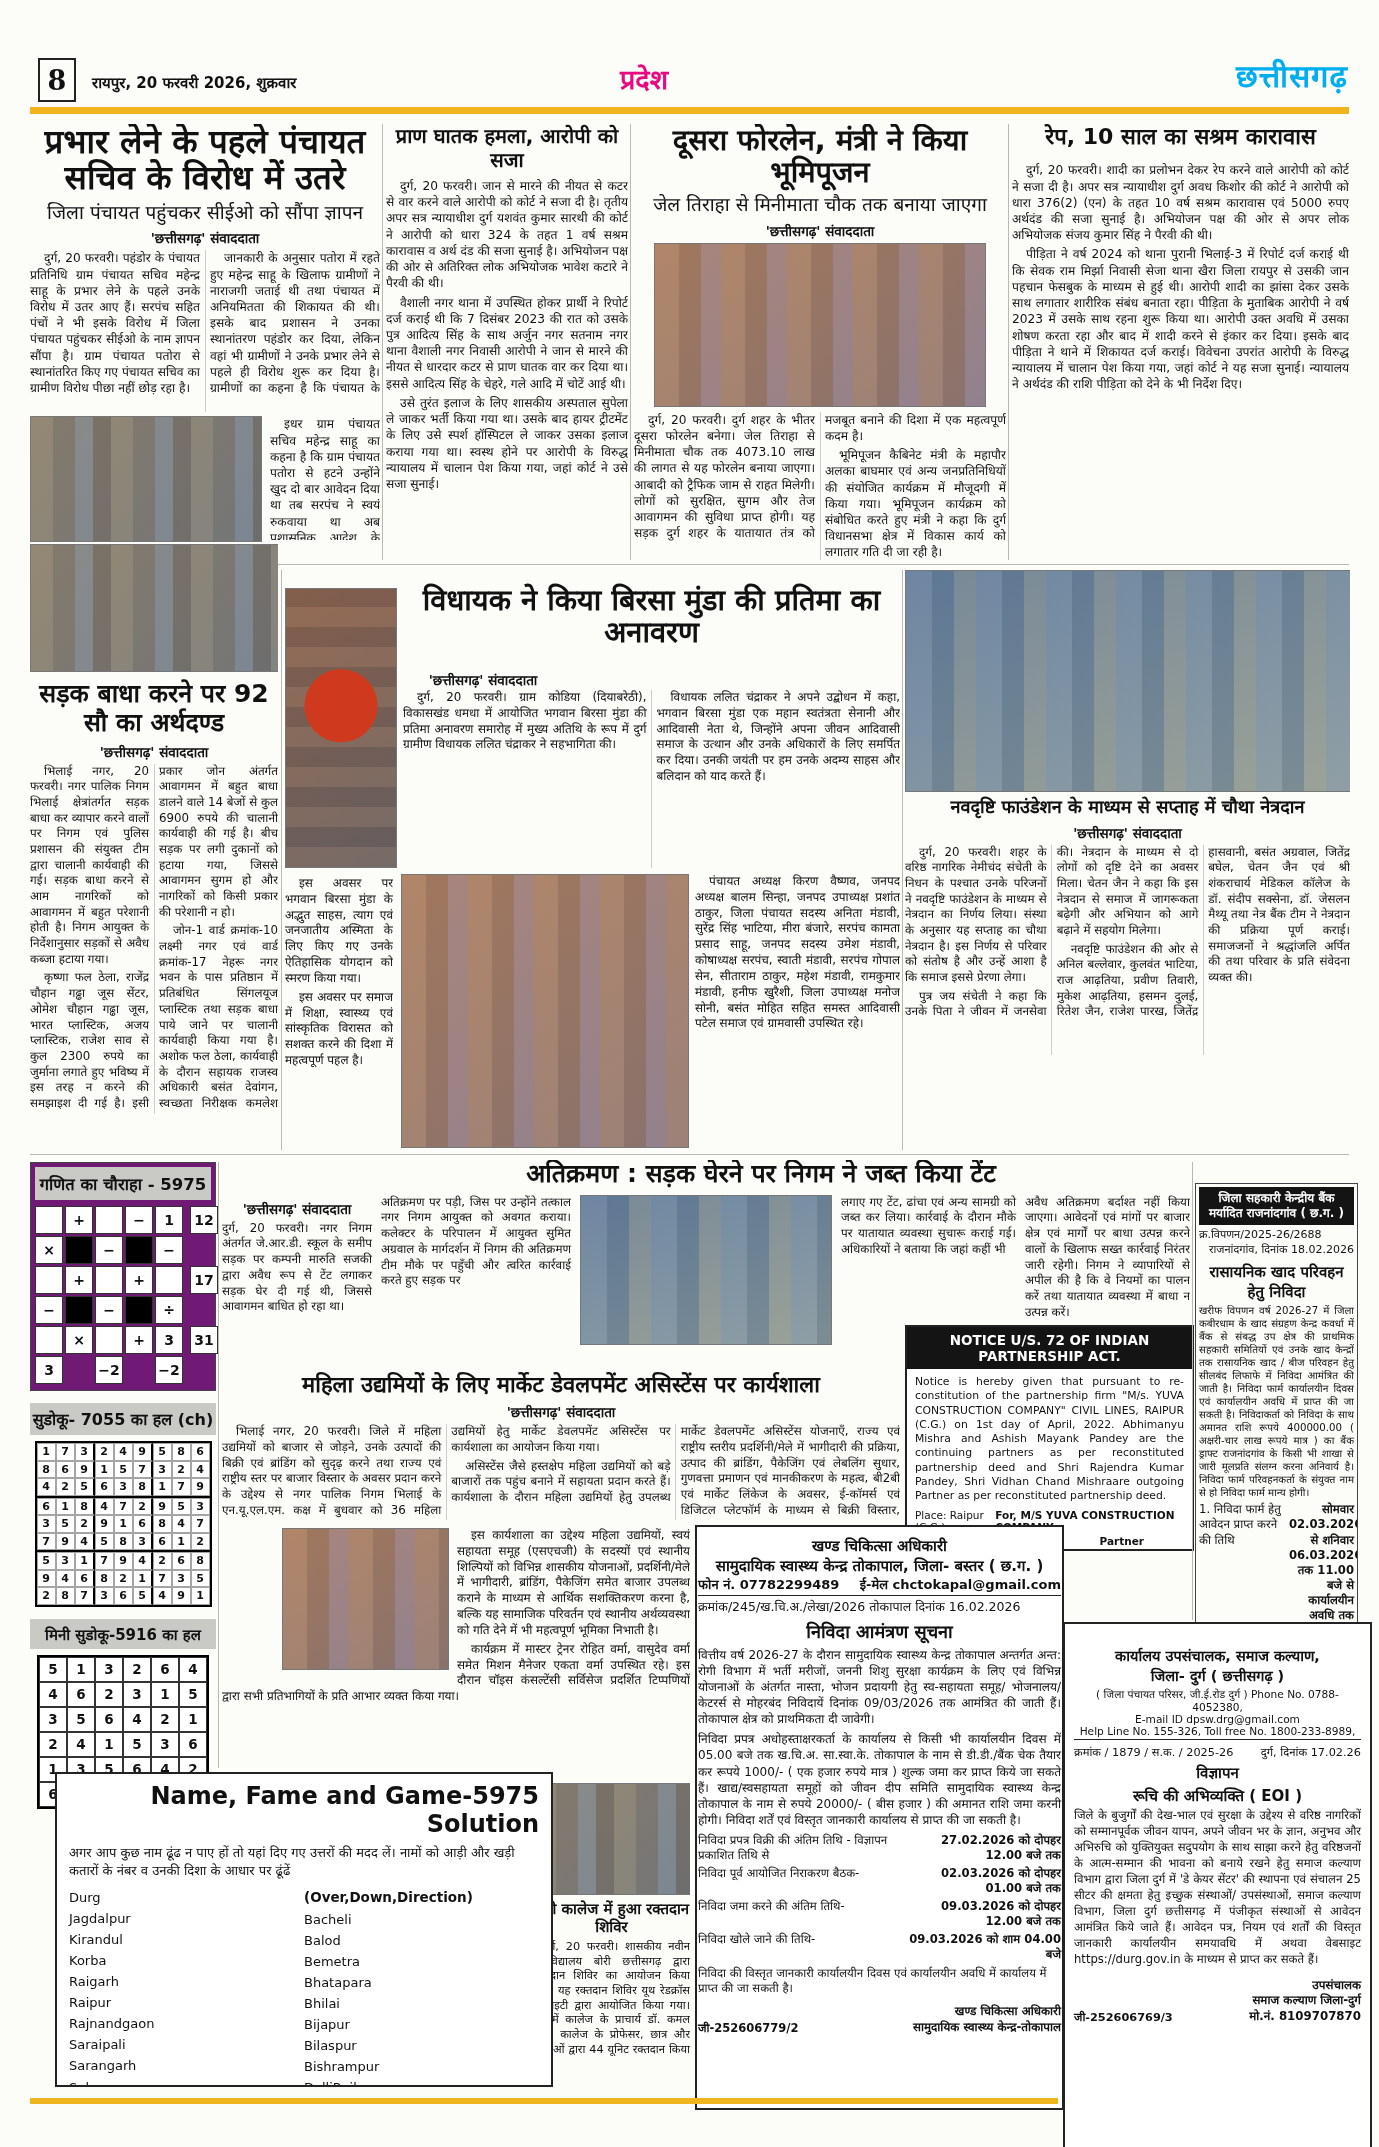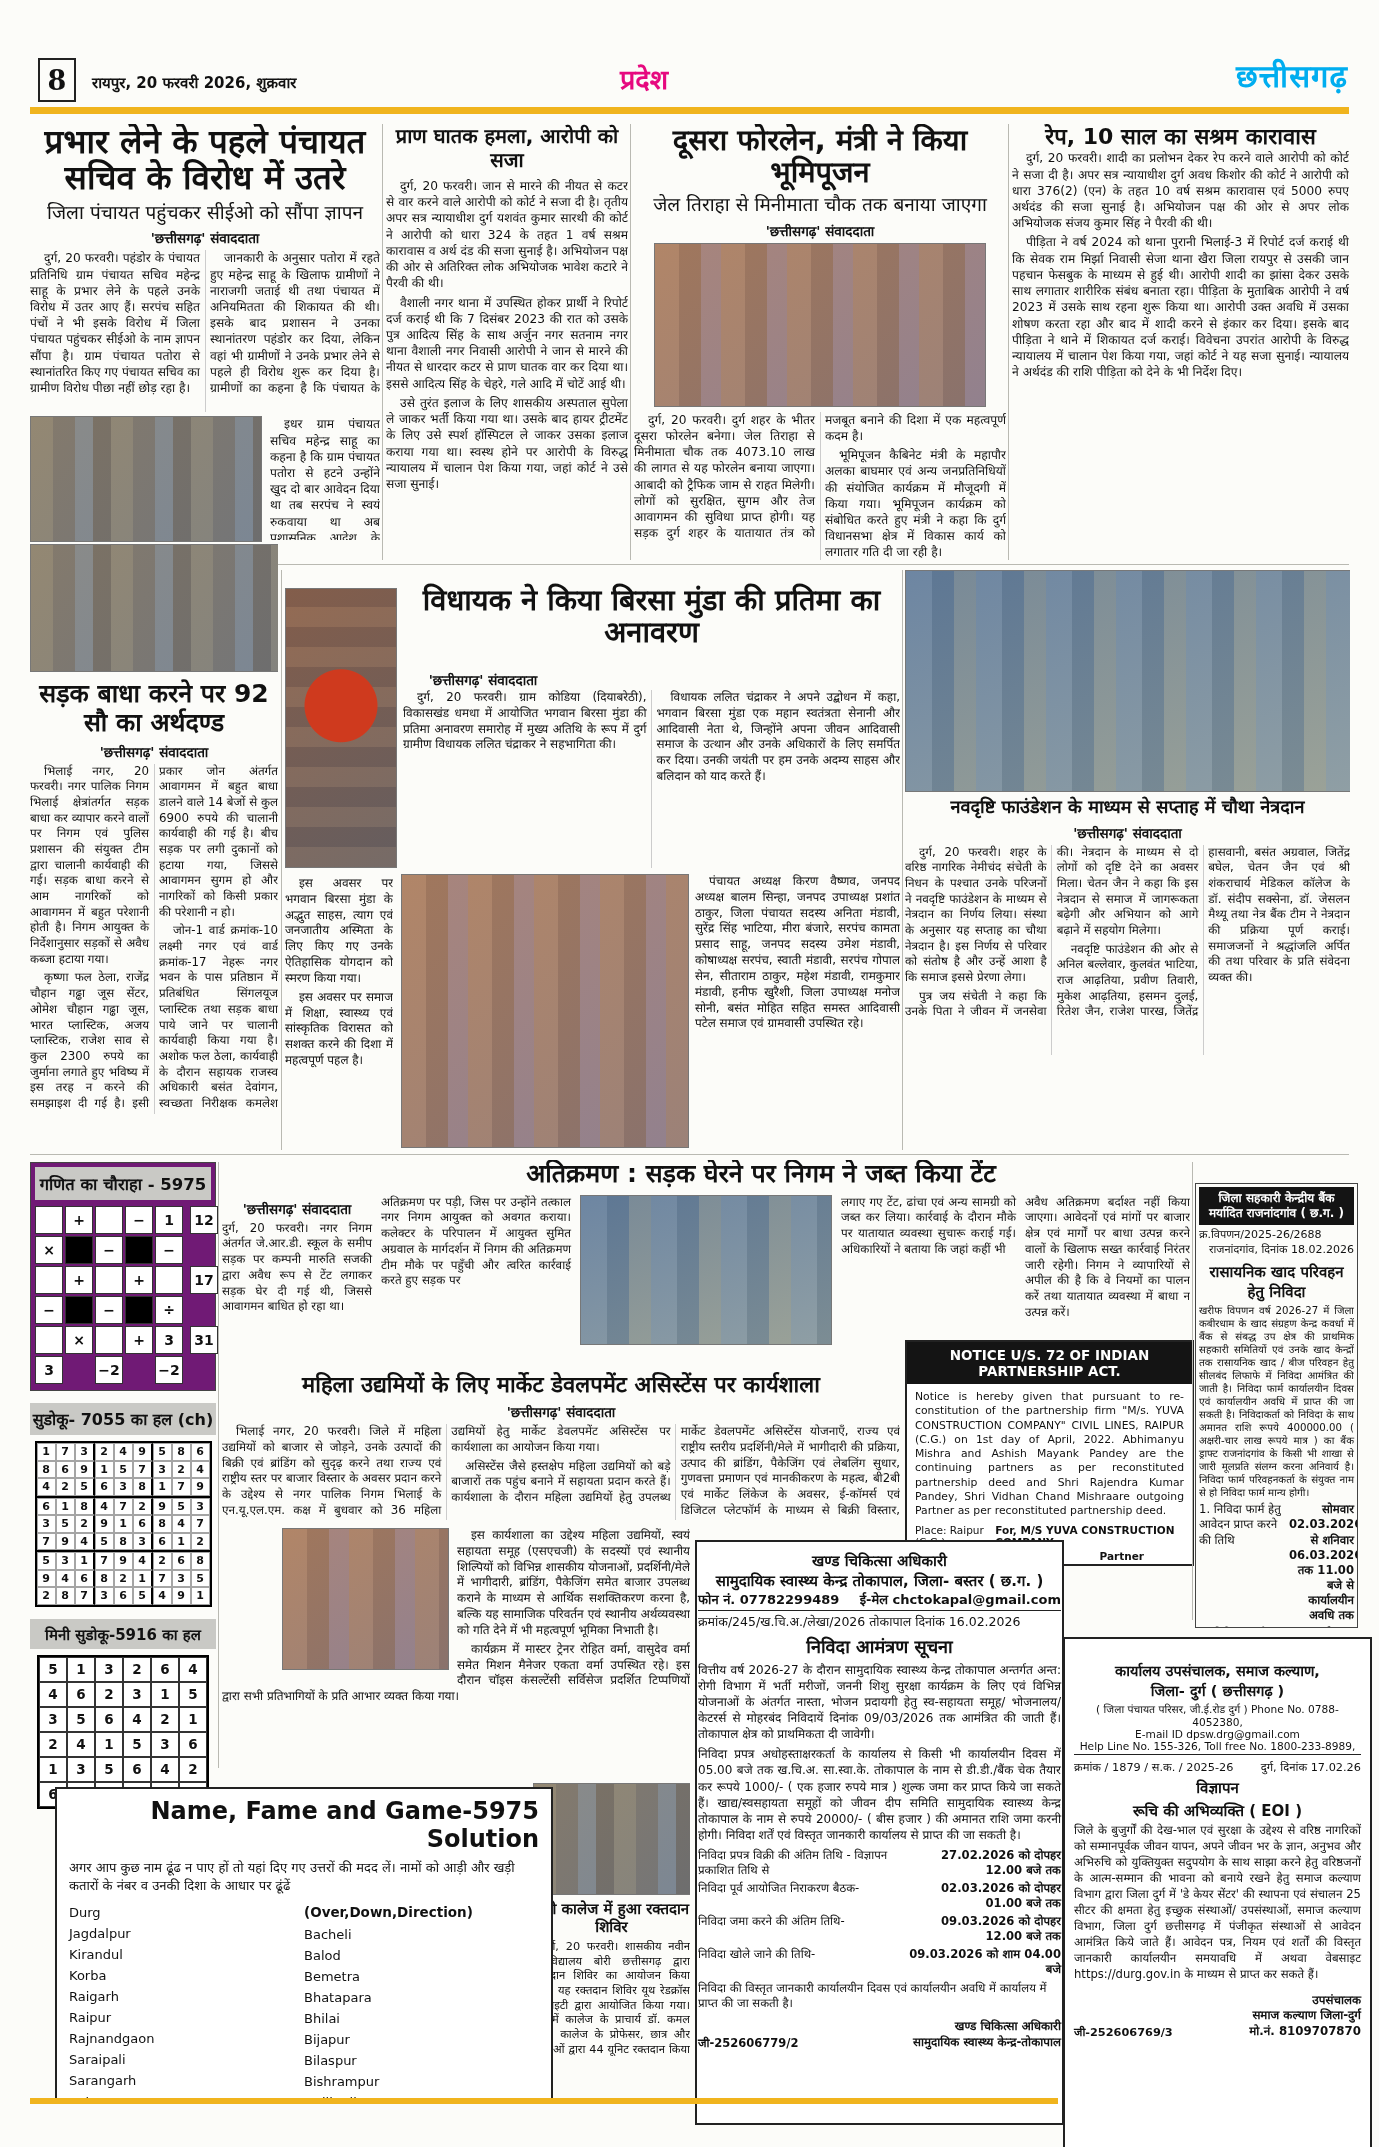--- a/index.html
+++ b/index.html
@@ -30,21 +30,21 @@
   .ph{border:1px solid #777;
       background:linear-gradient(135deg,rgba(105,95,80,.45),rgba(70,85,105,.45)),
       repeating-linear-gradient(90deg,#b6a98f 0 22px,#9a9083 22px 44px,#a7afb6 44px 62px,#8e8273 62px 80px);}
   .ph-cool{background:linear-gradient(160deg,rgba(60,90,130,.5),rgba(120,130,120,.4)),
       repeating-linear-gradient(90deg,#9fb2c2 0 26px,#7f94a6 26px 48px,#b3b8ad 48px 70px);}
   .ph-warm{background:linear-gradient(150deg,rgba(150,90,60,.45),rgba(90,70,90,.4)),
       repeating-linear-gradient(90deg,#c7a98c 0 24px,#a98f78 24px 46px,#b7a8b0 46px 66px);}
   .ph-wheel{background:radial-gradient(circle at 50% 42%,#cf3a1e 0 36px,rgba(0,0,0,0) 37px),
       linear-gradient(150deg,rgba(120,60,40,.5),rgba(60,60,80,.5)),
       repeating-linear-gradient(0deg,#b09a7e 0 20px,#8e7f6e 20px 40px);}
-  .bx{border:2px solid #222;background:#fff;margin-top:15px;}
+  .bx{border:2px solid #222;background:#fff;}
   .band{background:#141414;color:#fff;font-weight:bold;text-align:center;}
   .ptitle{background:#c9c9c5;font-weight:bold;text-align:center;font-size:18px;padding:5px 2px;}
   .pbox{border:1.5px solid #444;background:#701a75;padding:6px;}
   
   .grow{display:flex;margin-bottom:2px;}
   .gcell{width:26px;height:26px;border:1px solid #333;display:flex;align-items:center;justify-content:center;
          font-size:14px;font-weight:bold;background:#fff;margin-right:2px;flex:none;}
   .gcell.blk{background:#000;}
   .gcell.res{margin-left:5px;border:1.5px solid #333;}
   .gcell.nores{border:none;background:transparent;}
@@ -110,21 +110,21 @@
     <div class="byline">'छत्तीसगढ़' संवाददाता</div>
     <div class="ph ph-warm" style="width:330px;height:162px;margin:2px auto 5px"></div>
     <div class="bd c2col" style="height:150px;overflow:hidden">
         <p>दुर्ग, 20 फरवरी। दुर्ग शहर के भीतर दूसरा फोरलेन बनेगा। जेल तिराहा से मिनीमाता चौक तक 4073.10 लाख की लागत से यह फोरलेन बनाया जाएगा। आबादी को ट्रैफिक जाम से राहत मिलेगी। लोगों को सुरक्षित, सुगम और तेज आवागमन की सुविधा प्राप्त होगी। यह सड़क दुर्ग शहर के यातायात तंत्र को मजबूत बनाने की दिशा में एक महत्वपूर्ण कदम है।</p>
         <p>भूमिपूजन कैबिनेट मंत्री के महापौर अलका बाघमार एवं अन्य जनप्रतिनिधियों की संयोजित कार्यक्रम में मौजूदगी में किया गया। भूमिपूजन कार्यक्रम को संबोधित करते हुए मंत्री ने कहा कि दुर्ग विधानसभा क्षेत्र में विकास कार्य को लगातार गति दी जा रही है।</p>
       </div>
   </div>
 
   <div class="abs ov" style="left:1012px;top:124px;width:337px;height:436px">
     <div class="h-s" style="font-size:22px">रेप, 10 साल का सश्रम कारावास</div>
-    <div class="bd" style="margin-top:0">
+    <div class="bd" style="margin-top:12px">
         <p>दुर्ग, 20 फरवरी। शादी का प्रलोभन देकर रेप करने वाले आरोपी को कोर्ट ने सजा दी है। अपर सत्र न्यायाधीश दुर्ग अवध किशोर की कोर्ट ने आरोपी को धारा 376(2) (एन) के तहत 10 वर्ष सश्रम कारावास एवं 5000 रुपए अर्थदंड की सजा सुनाई है। अभियोजन पक्ष की ओर से अपर लोक अभियोजक संजय कुमार सिंह ने पैरवी की थी।</p>
         <p>पीड़िता ने वर्ष 2024 को थाना पुरानी भिलाई-3 में रिपोर्ट दर्ज कराई थी कि सेवक राम मिर्झा निवासी सेजा थाना खैरा जिला रायपुर से उसकी जान पहचान फेसबुक के माध्यम से हुई थी। आरोपी शादी का झांसा देकर उसके साथ लगातार शारीरिक संबंध बनाता रहा। पीड़िता के मुताबिक आरोपी ने वर्ष 2023 में उसके साथ रहना शुरू किया था। आरोपी उक्त अवधि में उसका शोषण करता रहा और बाद में शादी करने से इंकार कर दिया। इसके बाद पीड़िता ने थाने में शिकायत दर्ज कराई। विवेचना उपरांत आरोपी के विरुद्ध न्यायालय में चालान पेश किया गया, जहां कोर्ट ने यह सजा सुनाई। न्यायालय ने अर्थदंड की राशि पीड़िता को देने के भी निर्देश दिए।</p>
       </div>
   </div>
 
   <div class="vl" style="left:382px;top:124px;height:436px"></div>
   <div class="vl" style="left:630px;top:124px;height:436px"></div>
   <div class="vl" style="left:1008px;top:124px;height:436px"></div>
   <div class="hl" style="left:30px;top:564px;width:1319px"></div>
 

